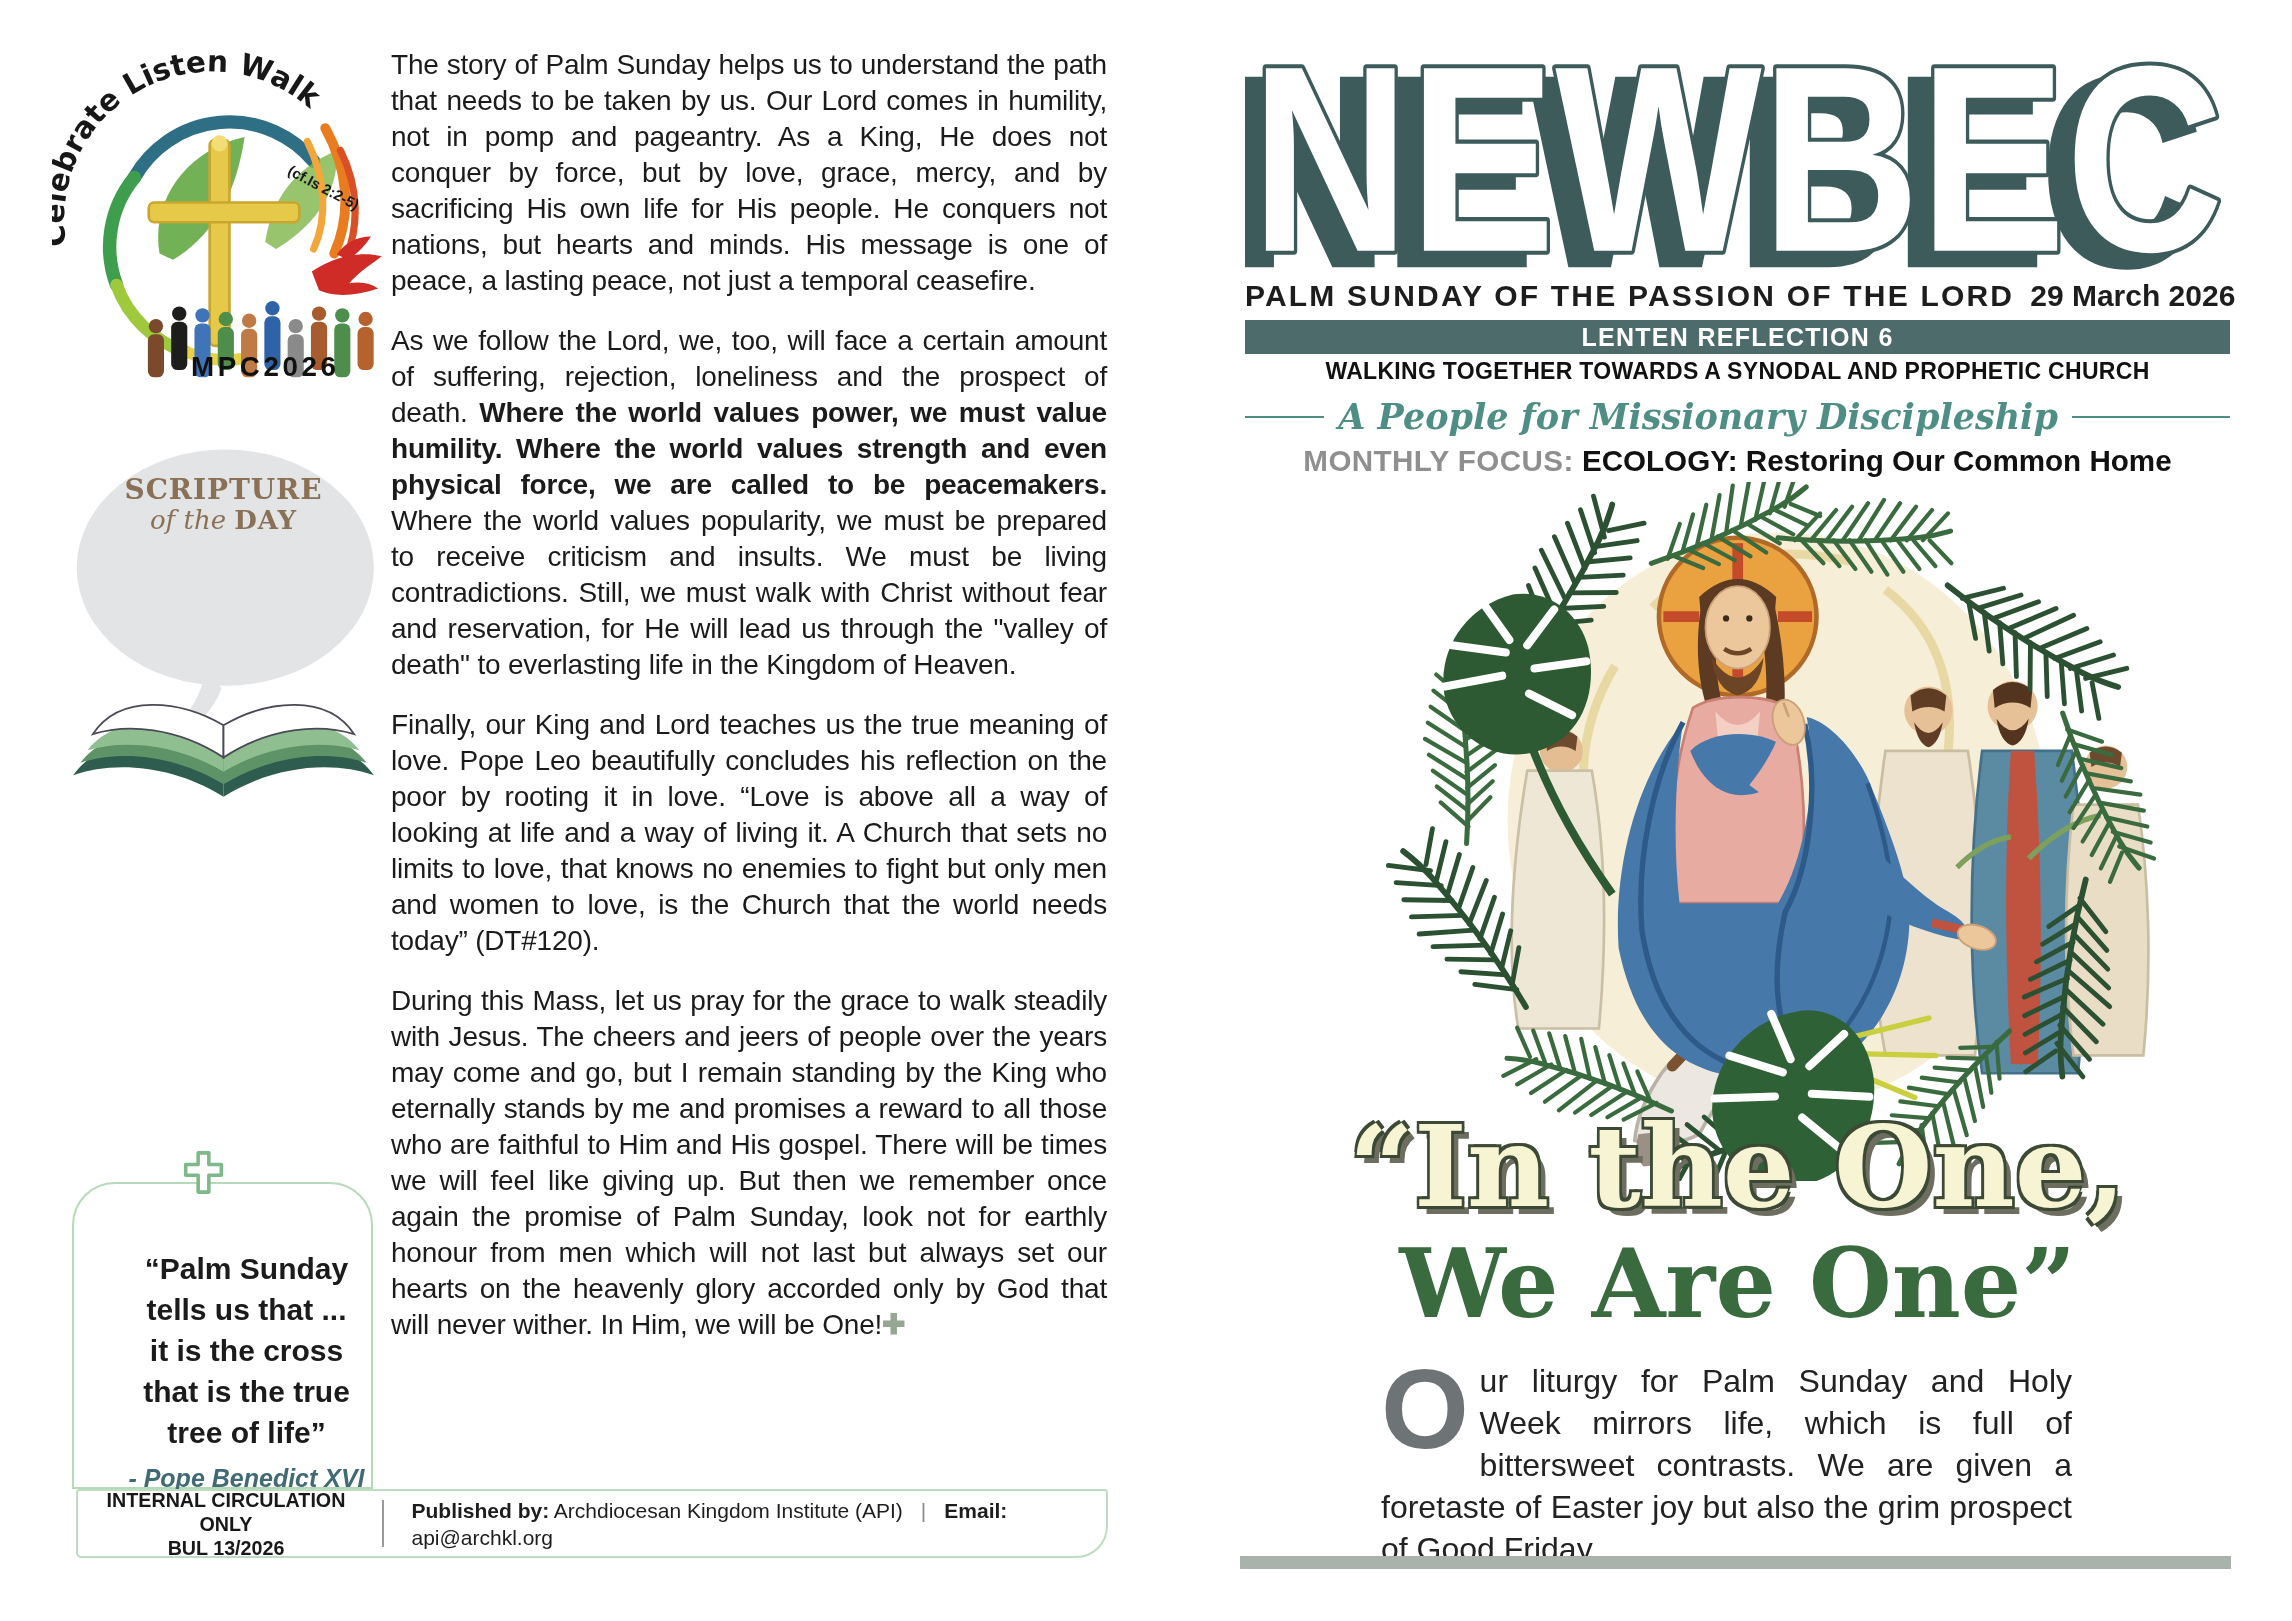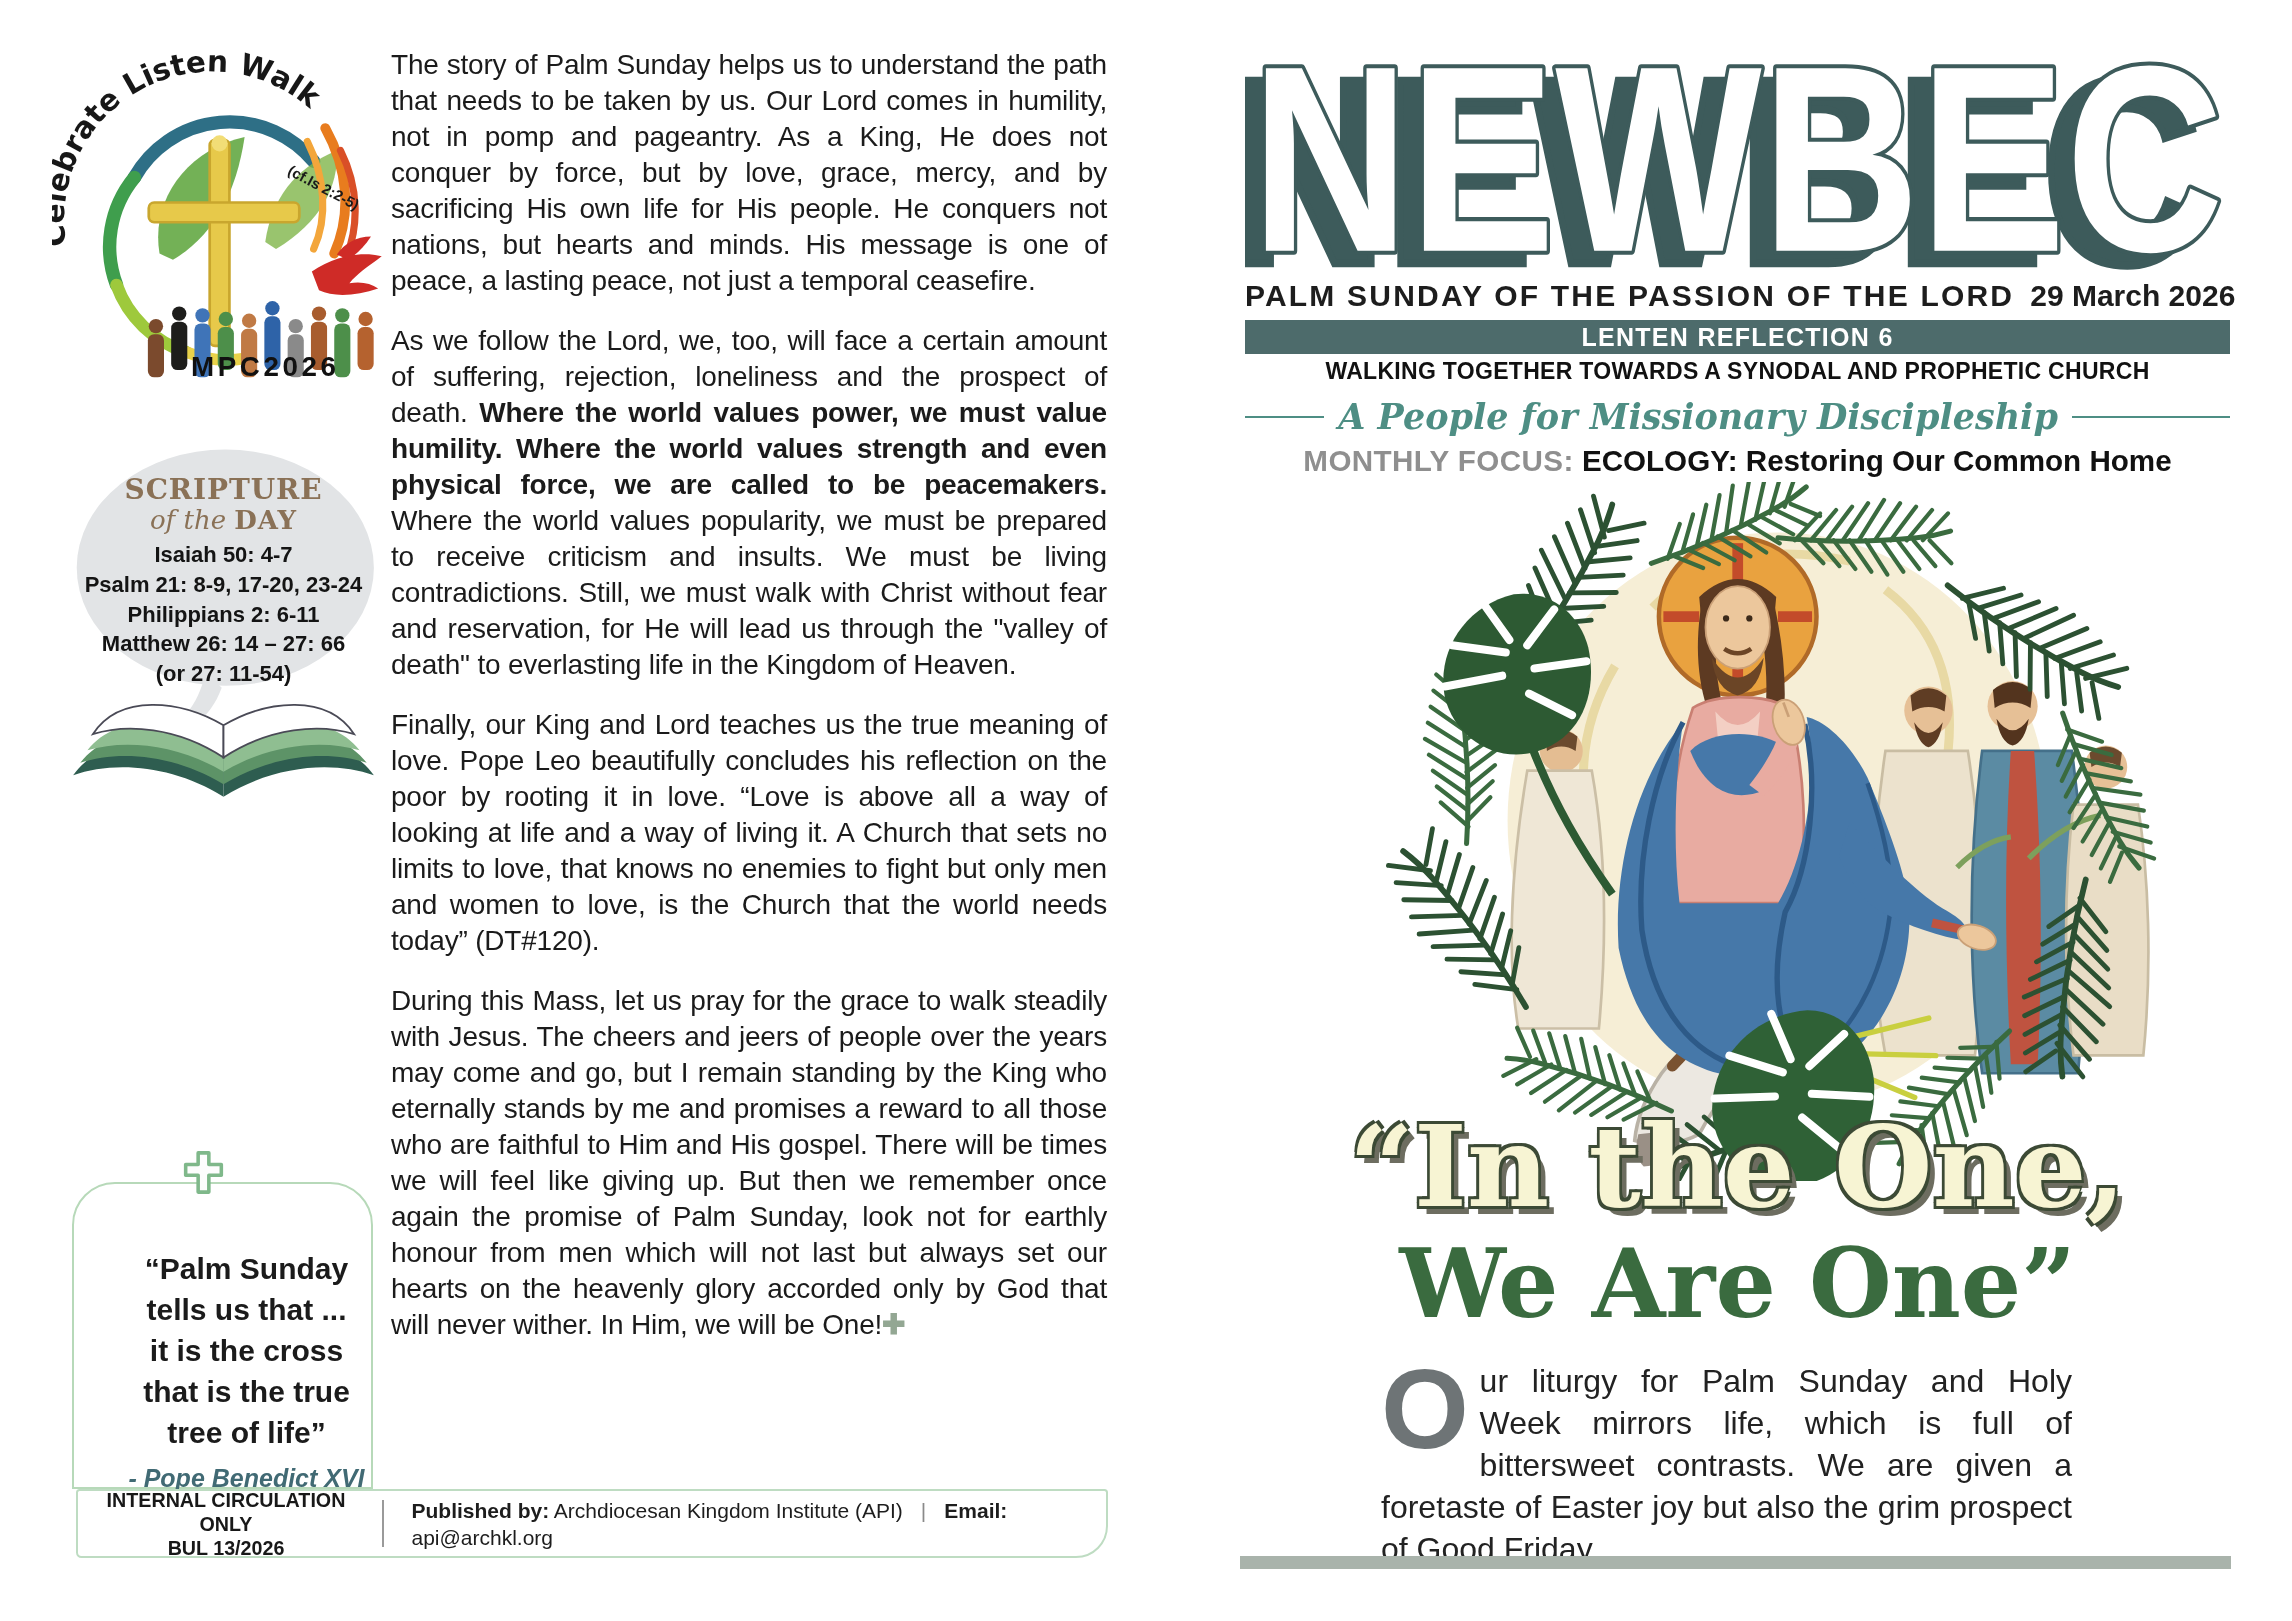--- a/index.html
+++ b/index.html
@@ -166,27 +166,20 @@
       <path d="M178,378 C234,344 296,340 338,354 C306,312 234,310 178,336 Z" fill="#5d9367"></path>
       <path d="M178,364 C124,332 66,328 26,340 C56,300 126,300 178,326 Z" fill="#8fbe91"></path>
       <path d="M178,364 C232,332 290,328 330,340 C300,300 230,300 178,326 Z" fill="#8fbe91"></path>
       <path d="M178,348 C126,314 70,310 32,322 C62,276 130,284 178,312 Z" fill="#ffffff" stroke="#4a4a56" stroke-width="2"></path>
       <path d="M178,348 C230,314 286,310 324,322 C294,276 226,284 178,312 Z" fill="#ffffff" stroke="#4a4a56" stroke-width="2"></path>
     </g>
   </svg>
   <div class="scripture-text">
     <div class="scr-title">SCRIPTURE</div>
     <div class="scr-sub"><span class="it">of the</span> <span class="caps">DAY</span></div>
-    <div class="scr-refs" id="scr-refs">
-        <div>Isaiah 50: 4-7</div>
-        <div>Psalm 21: 8-9, 17-20, 23-24</div>
-        <div>Philippians 2: 6-11</div>
-        <div>Matthew 26: 14 – 27: 66</div>
-        <div>(or 27: 11-54)</div>
-      </div>
   </div>
 </div>
 
 <svg class="abs quote-cross" viewBox="0 0 46 50">
   <path d="M17,3 h12 v13 h14 v12 h-14 v19 h-12 v-19 h-14 v-12 h14 z" fill="#fdfdfd" stroke="#7fb88a" stroke-width="4" stroke-linejoin="round"></path>
 </svg>
 <div class="abs quote-box">
   <div class="quote-text">“Palm Sunday tells us that ... it is the cross that is the true tree of life”</div>
   <div class="quote-attr">- Pope Benedict XVI</div>
 </div>

